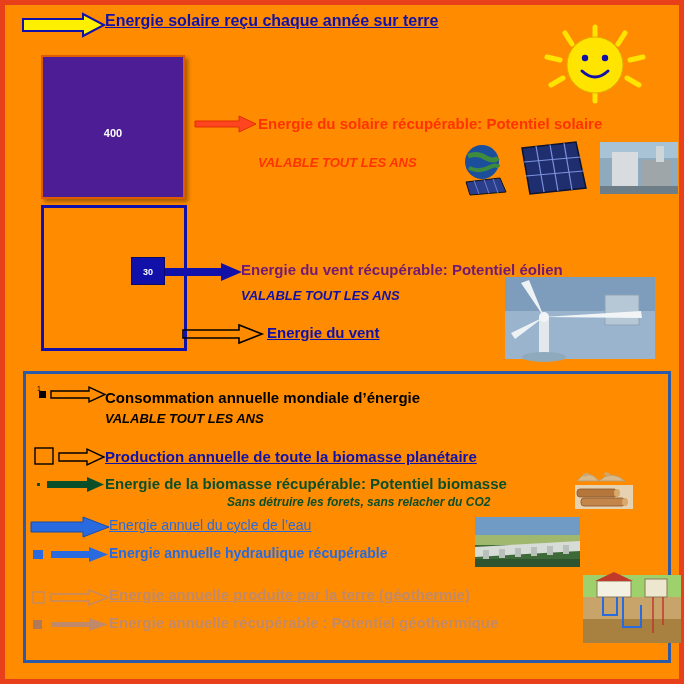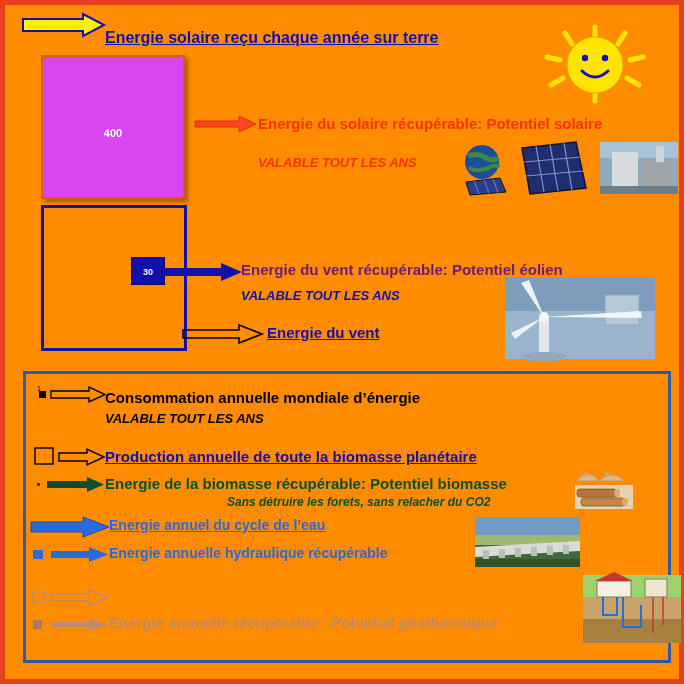--- a/index.html
+++ b/index.html
@@ -14,33 +14,33 @@
     position:absolute;left:0;top:0;width:684px;height:684px;
     border:5px solid #E8401A;
     box-sizing:border-box;
     background:#FF8C00;
   }
   .abs{position:absolute;}
 
   
   #title-arrow{left:18px;top:8px;width:82px;height:24px;}
   #title-text{
-    left:100px;top:24px;
+    left:100px;top:7px;
     font-size:16px;font-weight:bold;color:#1111AA;
     text-decoration:underline;
     white-space:nowrap;
   }
 
   
   #sun{left:520px;top:18px;width:150px;height:80px;}
 
   
   #solar-square{
     left:36px;top:50px;width:140px;height:140px;
-    background:#d946ef;
+    background:#4c1d95;
     border:2px solid #E05A00;
     box-shadow:3px 3px 4px rgba(0,0,0,.35);
   }
   #solar-square-label{
     position:absolute;left:50%;top:54%;
     transform:translate(-50%,-50%);
     color:#ffffff;font-size:11px;font-weight:bold;
   }
   #solar-arrow{left:190px;top:110px;width:62px;height:18px;}
   #solar-text1{
@@ -102,21 +102,21 @@
   #t2{left:100px;top:443px;font-size:15px;font-weight:bold;color:#1111AA;text-decoration:underline;}
 
   
   #g3{left:28px;top:470px;width:74px;height:18px;}
   #t3{left:100px;top:470px;font-size:15px;font-weight:bold;color:#0B4F2A;}
   #t3b{left:222px;top:490px;font-size:12px;font-weight:bold;font-style:italic;color:#0B4F2A;}
   #biomass-imgs{left:570px;top:458px;width:105px;height:46px;}
 
   
   #g4{left:26px;top:512px;width:80px;height:20px;}
-  #t4{left:104px;top:512px;font-size:14px;font-weight:bold;color:#2A6ADF;text-decoration:underline;}
+  #t4{left:104px;top:512px;font-size:14px;font-weight:normal;color:#2A6ADF;text-decoration:underline;}
 
   
   #g5{left:26px;top:540px;width:80px;height:18px;}
   #t5{left:104px;top:540px;font-size:14px;font-weight:bold;color:#2A6ADF;}
   #hydro-img{left:470px;top:512px;width:105px;height:50px;}
 
   
   #g6{left:26px;top:583px;width:80px;height:18px;}
   #t6{left:104px;top:581px;font-size:15px;font-weight:bold;color:#C08A6A;text-decoration:underline;}
 
@@ -320,20 +320,21 @@
       <rect x="0" y="42" width="105" height="8" fill="#2F5430"></rect>
     </svg>
   </div>
 
   <div class="glyph" id="g6">
     <svg width="80" height="18" viewBox="0 0 80 18">
       <rect x="2" y="4" width="11" height="11" fill="none" stroke="#C08A6A" stroke-width="1.4"></rect>
       <polygon points="20,6 58,6 58,2 77,9.5 58,17 58,13 20,13" fill="none" stroke="#C08A6A" stroke-width="1.4"></polygon>
     </svg>
   </div>
+  <div class="txt" id="t6">Energie annuelle produite par la terre (géothermie)</div>
 
   <div class="glyph" id="g7">
     <svg width="80" height="18" viewBox="0 0 80 18">
       <rect x="2" y="5" width="9" height="9" fill="#B07A5A"></rect>
       <polygon points="20,7 58,7 58,3 77,9.5 58,16 58,12 20,12" fill="#C08A6A"></polygon>
     </svg>
   </div>
   <div class="txt" id="t7">Energie annuelle récupérable : Potentiel géothermique</div>
 
   <div class="abs" id="geo-img">

